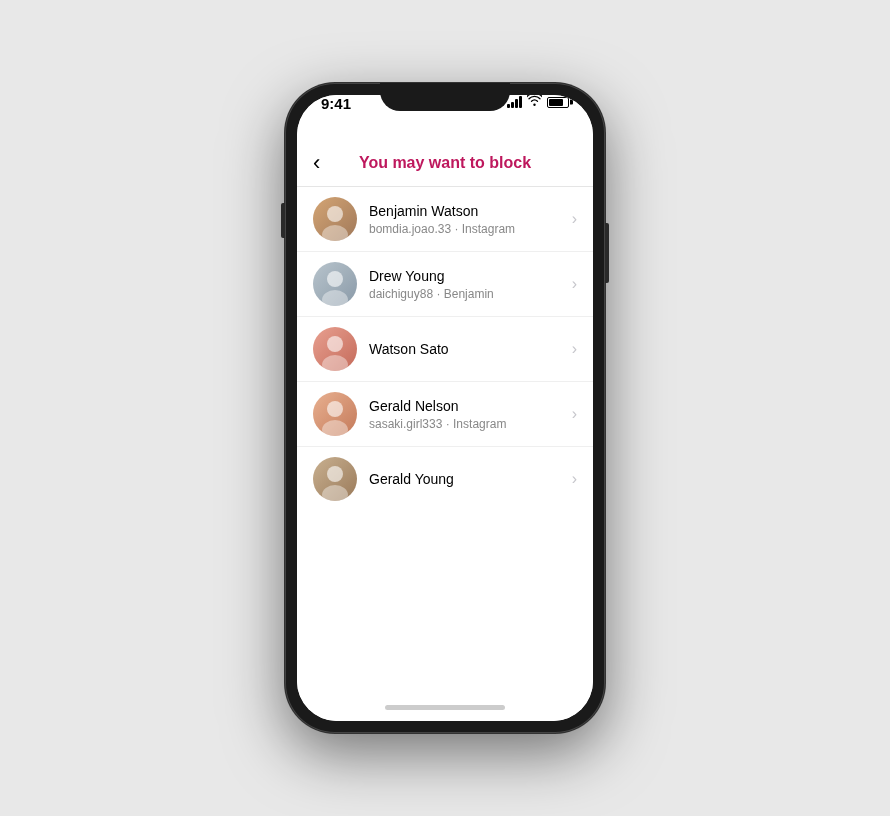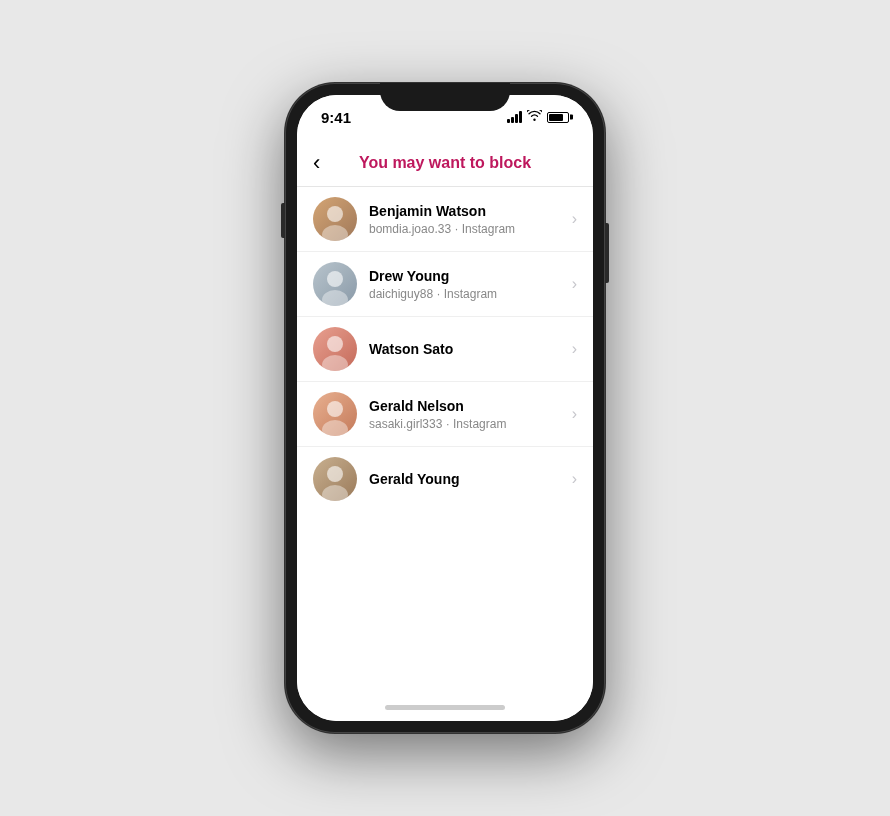--- a/index.html
+++ b/index.html
@@ -54,21 +54,21 @@
       height: 60px;
       background: #2a2a2a;
       border-radius: 0 2px 2px 0;
     }
 
     
     .status-bar {
       height: 44px;
       background: #fff;
       display: flex;
-      align-items: center;
+      align-items: flex-start;
       justify-content: space-between;
       padding: 0 24px;
       position: relative;
     }
 
     .status-time {
       font-size: 15px;
       font-weight: 600;
       color: #000;
     }
@@ -239,21 +239,21 @@
       background: linear-gradient(135deg, #c8b090, #9a7a5a);
     }
 
     .user-info {
       flex: 1;
       margin-left: 12px;
     }
 
     .user-name {
       font-size: 14px;
-      font-weight: 700;
+      font-weight: 400;
       color: #000;
       line-height: 1.3;
     }
 
     .user-handle {
       font-size: 12px;
       color: #888;
       margin-top: 1px;
     }
 
@@ -343,21 +343,21 @@
             <div class="user-item">
               <div class="avatar avatar-drew">
       <svg width="44" height="44" viewBox="0 0 44 44">
         <circle cx="22" cy="22" r="22" fill="transparent"></circle>
         <circle cx="22" cy="17" r="8" fill="rgba(255,255,255,0.6)"></circle>
         <ellipse cx="22" cy="38" rx="13" ry="10" fill="rgba(255,255,255,0.4)"></ellipse>
       </svg>
     </div>
               <div class="user-info">
                 <div class="user-name">Drew Young</div>
-                <div class="user-handle">daichiguy88 · Instagram</div>
+                <div class="user-handle">daichiguy88 · Benjamin</div>
               </div>
               <span class="chevron">›</span>
             </div>
             <div class="user-item">
               <div class="avatar avatar-emiko">
       <svg width="44" height="44" viewBox="0 0 44 44">
         <circle cx="22" cy="22" r="22" fill="transparent"></circle>
         <circle cx="22" cy="17" r="8" fill="rgba(255,255,255,0.6)"></circle>
         <ellipse cx="22" cy="38" rx="13" ry="10" fill="rgba(255,255,255,0.4)"></ellipse>
       </svg>

